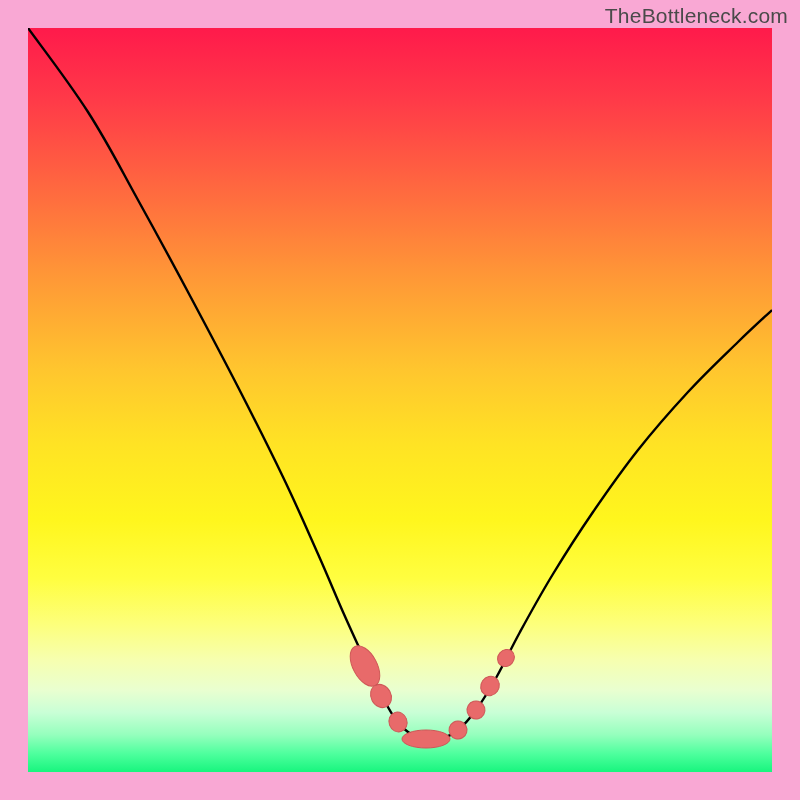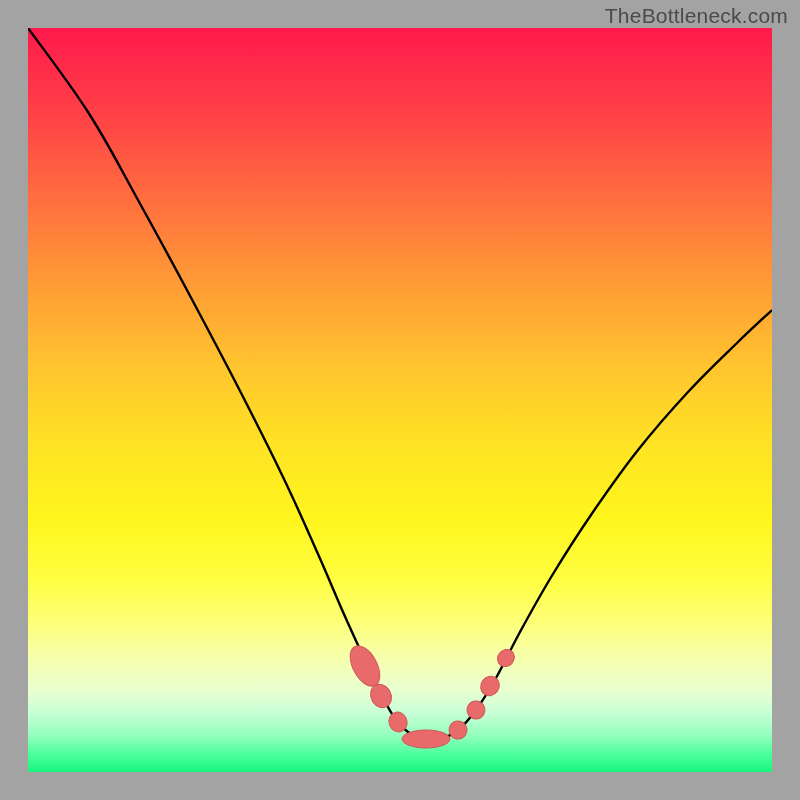--- a/index.html
+++ b/index.html
@@ -10,21 +10,21 @@
     overflow: hidden;
     background: #000;
     font-family: Arial, Helvetica, sans-serif;
   }
   .frame {
     position: absolute;
     left: 0;
     top: 0;
     width: 800px;
     height: 800px;
-    background: #a3a3a3;
+    background: #f9a8d4;
   }
   .plot {
     position: absolute;
     left: 28px;
     top: 28px;
     width: 744px;
     height: 744px;
     overflow: hidden;
   }
   .gradient {

